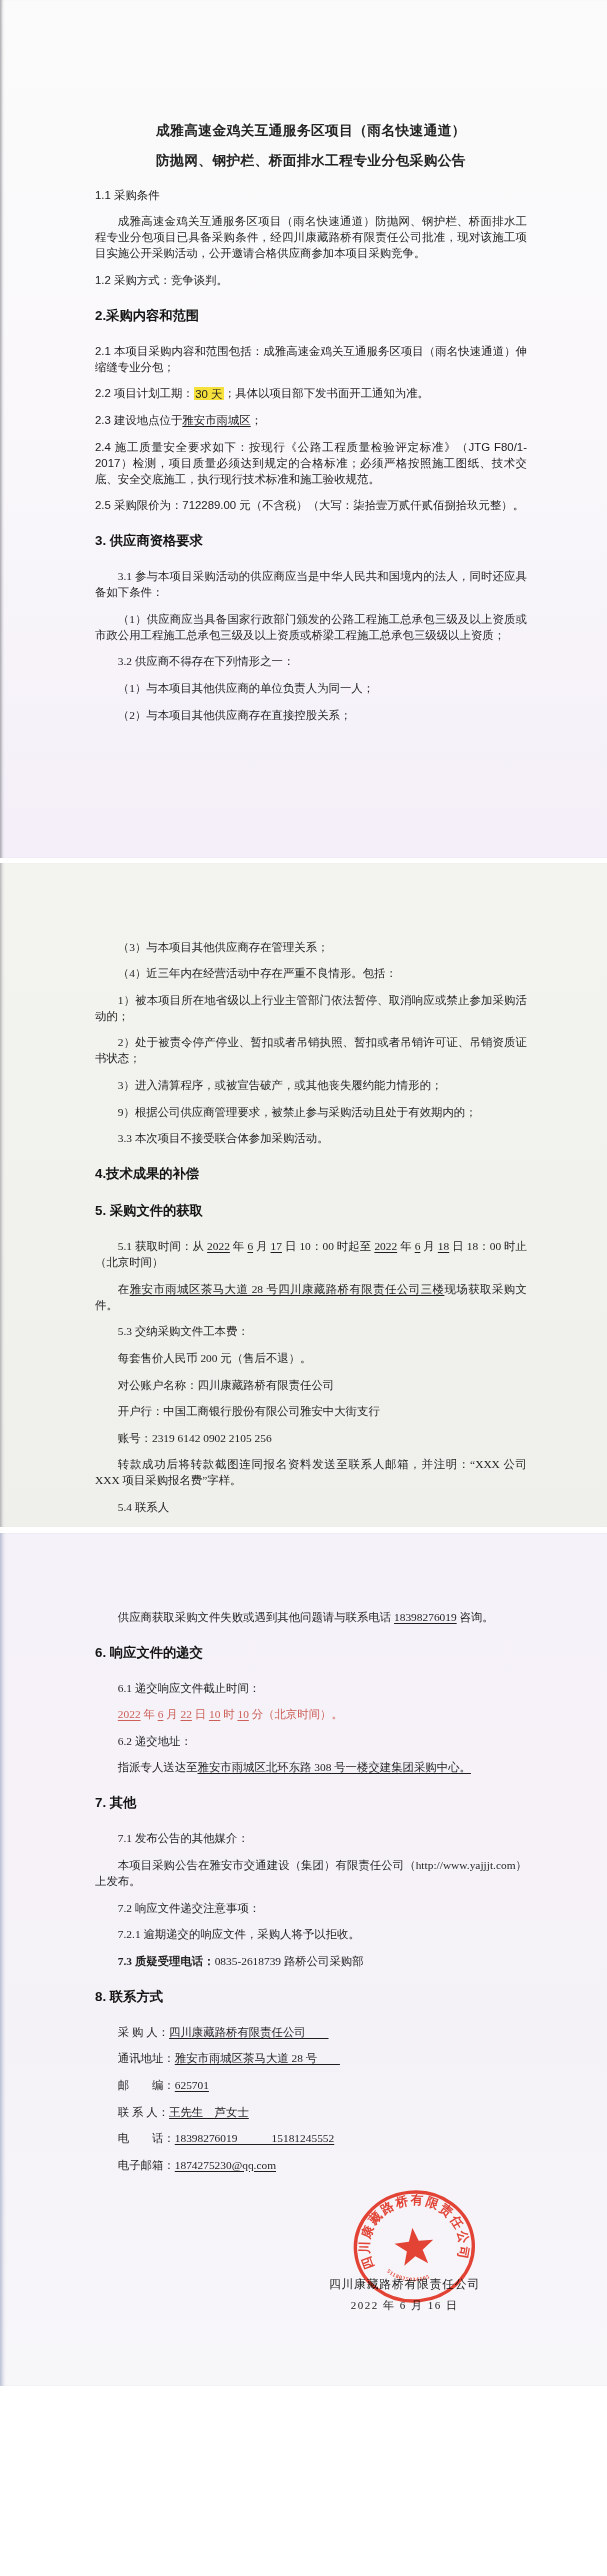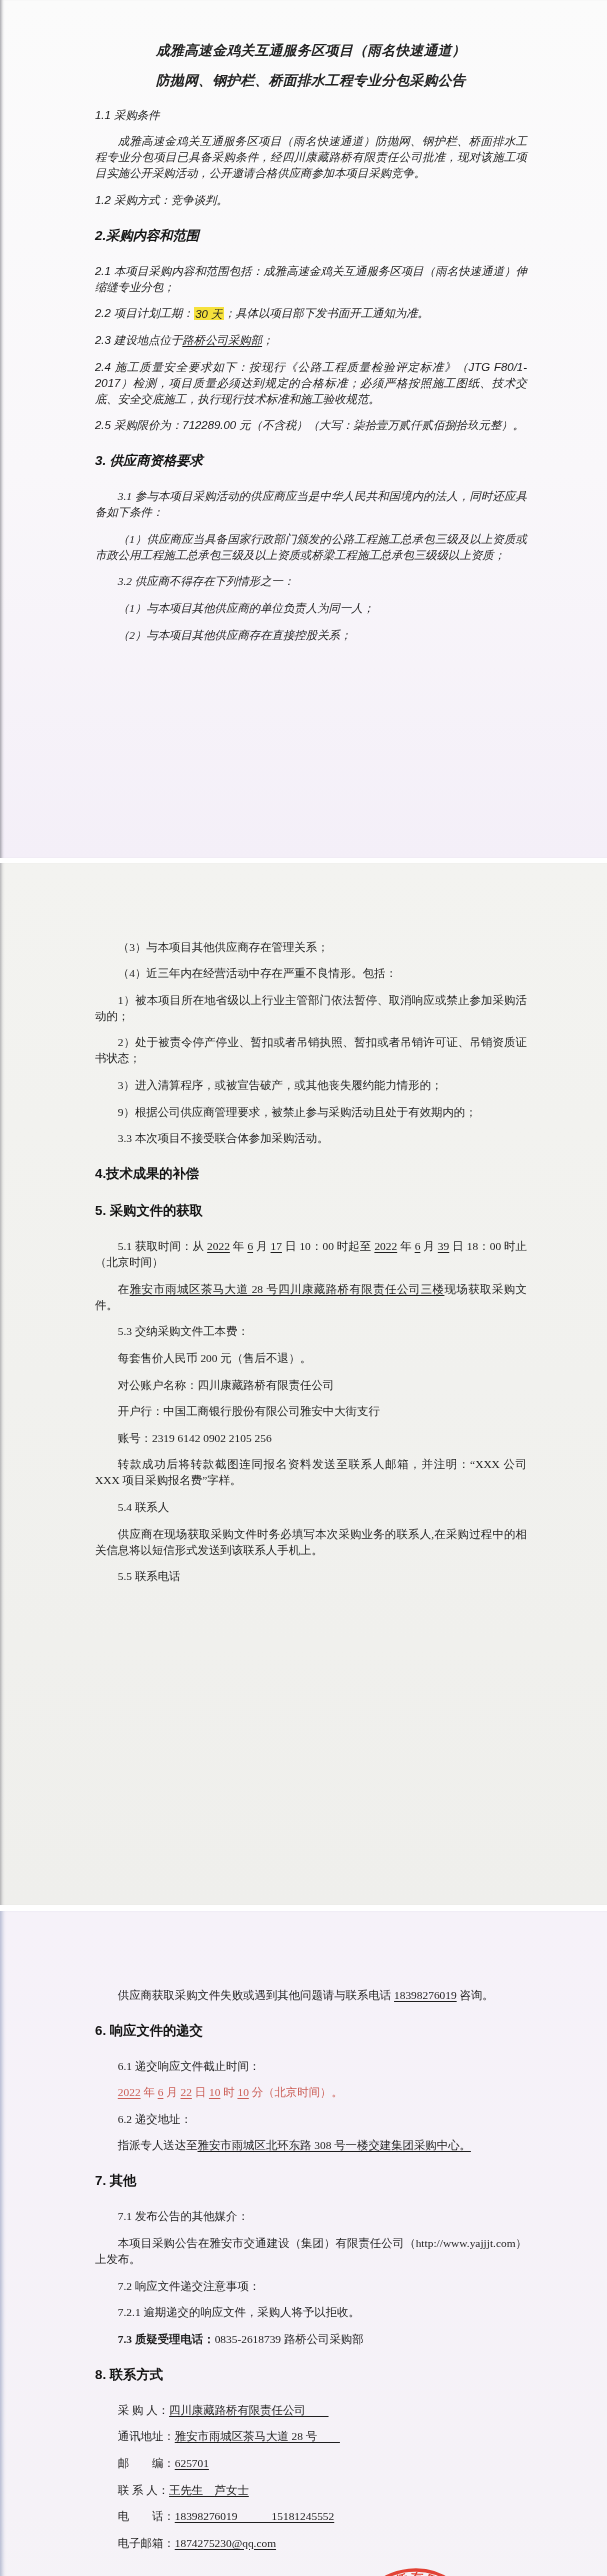--- a/index.html
+++ b/index.html
@@ -18,37 +18,37 @@
     overflow: hidden;
     box-sizing: border-box;
   }
   .page-1 {
     height: 858px;
     background: linear-gradient(180deg, #fbfbfb 0%, #f9f7fa 55%, #f4eff8 100%);
     box-shadow: inset 3.8px 0 3px -2.3px rgba(90,90,100,0.55);
     margin-bottom: 4.6px;
   }
   .page-2 {
-    height: 1042px;
+    height: 664px;
     background: linear-gradient(180deg, #f3f3f0 0%, #efefec 100%);
     box-shadow: inset 3.8px 0 3px -2.3px rgba(90,90,100,0.45);
     margin-bottom: 6px;
   }
   .page-3 {
-    height: 1005px;
+    height: 853px;
     background: linear-gradient(180deg, #f6f2f9 0%, #f5f2f7 60%, #f7f6f9 100%);
     box-shadow: inset 4.6px 0 3.8px -2.3px rgba(120,135,175,0.5);
   }
   .content {
     box-sizing: border-box;
     color: #1f1f1f;
     font-size: 11.4px;
     line-height: 16px;
   }
-  .page-1 .content { padding: 36px 80px 0 95px; font-style: italic; }
+  .page-1 .content { padding: 116px 80px 0 95px; }
   .page-2 .content { padding: 76px 80px 0 95px; }
   .page-3 .content { padding: 76px 80px 0 95px; }
 
   .item { margin: 10.6px 0; }
   .content > .item:first-child { margin-top: 0; }
 
   .title {
     font-family: "Liberation Sans", "DejaVu Sans", sans-serif;
     font-weight: bold;
     font-size: 13.7px;
@@ -132,21 +132,21 @@
   <div class="page page-1">
     <div class="content">
         <div class="item title"><span>成雅高速金鸡关互通服务区项目（雨名快速通道）</span></div>
         <div class="item title"><span>防抛网、钢护栏、桥面排水工程专业分包采购公告</span></div>
         <div class="item sub"><span>1.1 采购条件</span></div>
         <div class="item para"><span>成雅高速金鸡关互通服务区项目（雨名快速通道）防抛网、钢护栏、桥面排水工程专业分包项目已具备采购条件，经四川康藏路桥有限责任公司批准，现对该施工项目实施公开采购活动，公开邀请合格供应商参加本项目采购竞争。</span></div>
         <div class="item sub"><span>1.2 采购方式：竞争谈判。</span></div>
         <div class="item h1"><span>2.采购内容和范围</span></div>
         <div class="item sub"><span>2.1 本项目采购内容和范围包括：成雅高速金鸡关互通服务区项目（雨名快速通道）伸缩缝专业分包；</span></div>
         <div class="item sub"><span>2.2 项目计划工期：</span><span class="hl">30 天</span><span>；具体以项目部下发书面开工通知为准。</span></div>
-        <div class="item sub"><span>2.3 建设地点位于</span><span class="u">路桥公司采购部</span><span>；</span></div>
+        <div class="item sub"><span>2.3 建设地点位于</span><span class="u">雅安市雨城区</span><span>；</span></div>
         <div class="item sub"><span>2.4 施工质量安全要求如下：按现行《公路工程质量检验评定标准》（JTG F80/1-2017）检测，项目质量必须达到规定的合格标准；必须严格按照施工图纸、技术交底、安全交底施工，执行现行技术标准和施工验收规范。</span></div>
         <div class="item sub"><span>2.5 采购限价为：712289.00 元（不含税）（大写：柒拾壹万贰仟贰佰捌拾玖元整）。</span></div>
         <div class="item h1"><span>3.  供应商资格要求</span></div>
         <div class="item para"><span>3.1 参与本项目采购活动的供应商应当是中华人民共和国境内的法人，同时还应具备如下条件：</span></div>
         <div class="item para"><span>（1）供应商应当具备国家行政部门颁发的公路工程施工总承包三级及以上资质或市政公用工程施工总承包三级及以上资质或桥梁工程施工总承包三级级以上资质；</span></div>
         <div class="item para"><span>3.2 供应商不得存在下列情形之一：</span></div>
         <div class="item para"><span>（1）与本项目其他供应商的单位负责人为同一人；</span></div>
         <div class="item para"><span>（2）与本项目其他供应商存在直接控股关系；</span></div>
       </div>
   </div>
@@ -155,21 +155,21 @@
     <div class="content">
         <div class="item para"><span>（3）与本项目其他供应商存在管理关系；</span></div>
         <div class="item para"><span>（4）近三年内在经营活动中存在严重不良情形。包括：</span></div>
         <div class="item para"><span>1）被本项目所在地省级以上行业主管部门依法暂停、取消响应或禁止参加采购活动的；</span></div>
         <div class="item para"><span>2）处于被责令停产停业、暂扣或者吊销执照、暂扣或者吊销许可证、吊销资质证书状态；</span></div>
         <div class="item para"><span>3）进入清算程序，或被宣告破产，或其他丧失履约能力情形的；</span></div>
         <div class="item para"><span>9）根据公司供应商管理要求，被禁止参与采购活动且处于有效期内的；</span></div>
         <div class="item para"><span>3.3 本次项目不接受联合体参加采购活动。</span></div>
         <div class="item h1"><span>4.技术成果的补偿</span></div>
         <div class="item h1"><span>5. 采购文件的获取</span></div>
-        <div class="item para"><span>5.1 获取时间：从 </span><span class="u">2022</span><span> 年 </span><span class="u">6</span><span> 月 </span><span class="u">17</span><span> 日 10：00 时起至 </span><span class="u">2022</span><span> 年 </span><span class="u">6</span><span> 月 </span><span class="u">39</span><span> 日 18：00 时止（北京时间）</span></div>
+        <div class="item para"><span>5.1 获取时间：从 </span><span class="u">2022</span><span> 年 </span><span class="u">6</span><span> 月 </span><span class="u">17</span><span> 日 10：00 时起至 </span><span class="u">2022</span><span> 年 </span><span class="u">6</span><span> 月 </span><span class="u">18</span><span> 日 18：00 时止（北京时间）</span></div>
         <div class="item para"><span>在</span><span class="u">雅安市雨城区茶马大道 28 号四川康藏路桥有限责任公司三楼</span><span>现场获取采购文件。</span></div>
         <div class="item para"><span>5.3 交纳采购文件工本费：</span></div>
         <div class="item para"><span>每套售价人民币 200 元（售后不退）。</span></div>
         <div class="item para"><span>对公账户名称：四川康藏路桥有限责任公司</span></div>
         <div class="item para"><span>开户行：中国工商银行股份有限公司雅安中大街支行</span></div>
         <div class="item para"><span>账号：2319 6142 0902 2105 256</span></div>
         <div class="item para"><span>转款成功后将转款截图连同报名资料发送至联系人邮箱，并注明：“XXX 公司 XXX 项目采购报名费”字样。</span></div>
         <div class="item para"><span>5.4 联系人</span></div>
         <div class="item para"><span>供应商在现场获取采购文件时务必填写本次采购业务的联系人,在采购过程中的相关信息将以短信形式发送到该联系人手机上。</span></div>
         <div class="item para"><span>5.5 联系电话</span></div>

